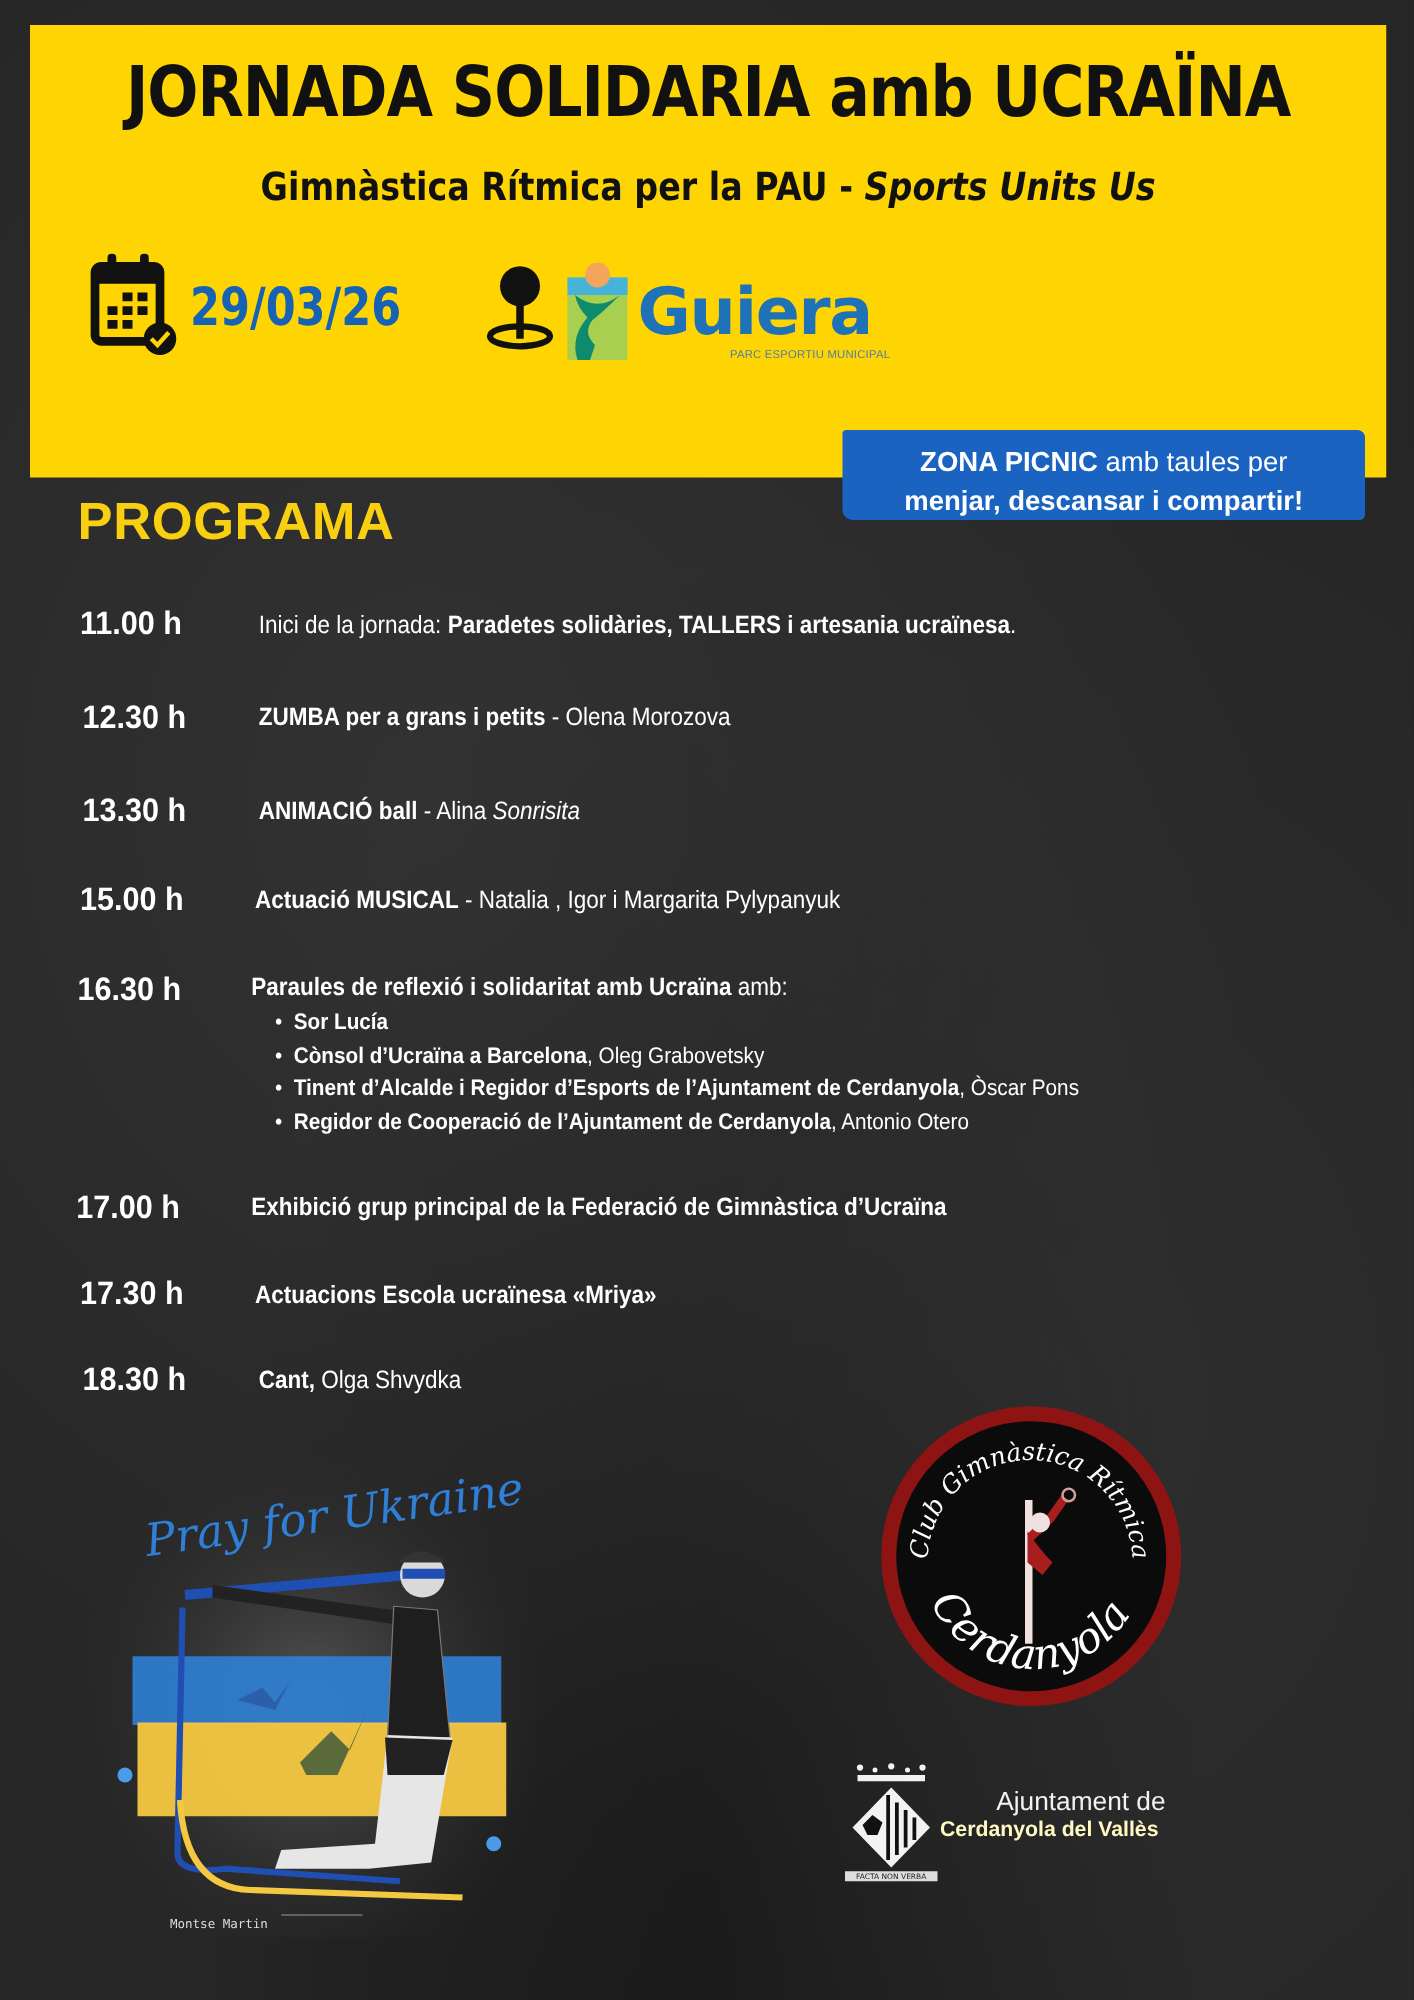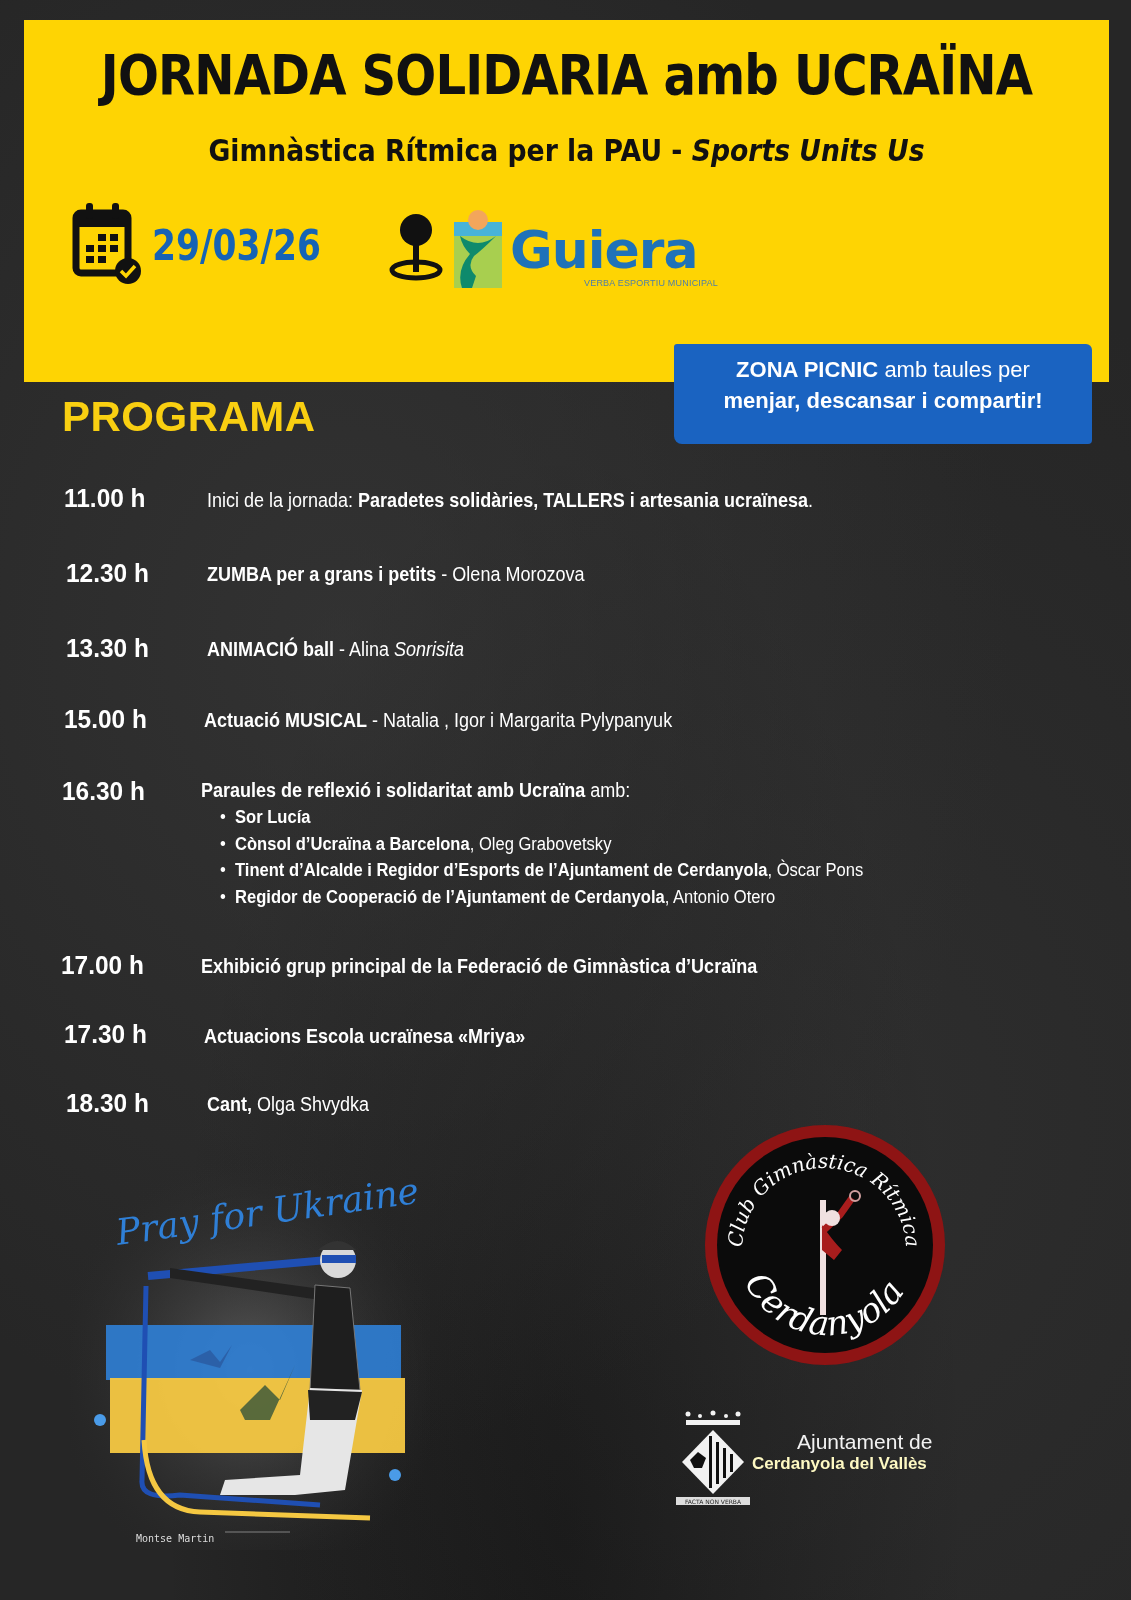--- a/index.html
+++ b/index.html
@@ -42,21 +42,21 @@
   .guiera-name {
     font-family: "DejaVu Sans", sans-serif; font-weight: bold; font-size: 52px;
     color: #1f72b8; margin-left: 6px; letter-spacing: -1px;
   }
   .guiera-tag {
     position: absolute; left: 132px; top: 68px; font-size: 9px; color: #4f7fa8;
     letter-spacing: 0.2px; white-space: nowrap;
   }
 
   .picnic {
-    position: absolute; left: 674px; top: 344px; width: 418px; height: 100px;
+    position: absolute; left: 674px; top: 344px; width: 418px; height: 72px;
     background: #1a63c1; border-radius: 3px 6px 4px 8px;
     text-align: center; padding-top: 10px; font-size: 22px; line-height: 31px;
   }
   .picnic b { font-weight: bold; }
 
   .programa-title {
     position: absolute; left: 62px; top: 393px;
     font-weight: bold; font-size: 42px; color: #f9cf11; letter-spacing: 0.5px;
   }
 
@@ -125,21 +125,21 @@
       </svg>
     </span>
     <div class="guiera-wrap">
       <svg width="52" height="80" viewBox="0 0 52 80">
         <rect x="2" y="12" width="48" height="66" fill="#a8cf4f"></rect>
         <rect x="2" y="12" width="48" height="14" fill="#48b3d8"></rect>
         <circle cx="26" cy="10" r="10" fill="#f3a65b"></circle>
         <path d="M8 26 Q26 40 44 26 Q30 40 22 46 Q14 56 24 66 L20 78 L10 78 Q4 60 18 44 Q10 36 8 26 Z" fill="#0e8a6c"></path>
       </svg>
       <span class="guiera-name">Guiera</span>
-      <span class="guiera-tag">VERBA ESPORTIU MUNICIPAL</span>
+      <span class="guiera-tag">PARC ESPORTIU MUNICIPAL</span>
     </div>
   </div>
 
 </div>
 
 <div class="picnic">
   <div><b>ZONA PICNIC</b><span> amb taules per</span></div>
   <div><b>menjar, descansar i compartir!</b></div>
 </div>
 

